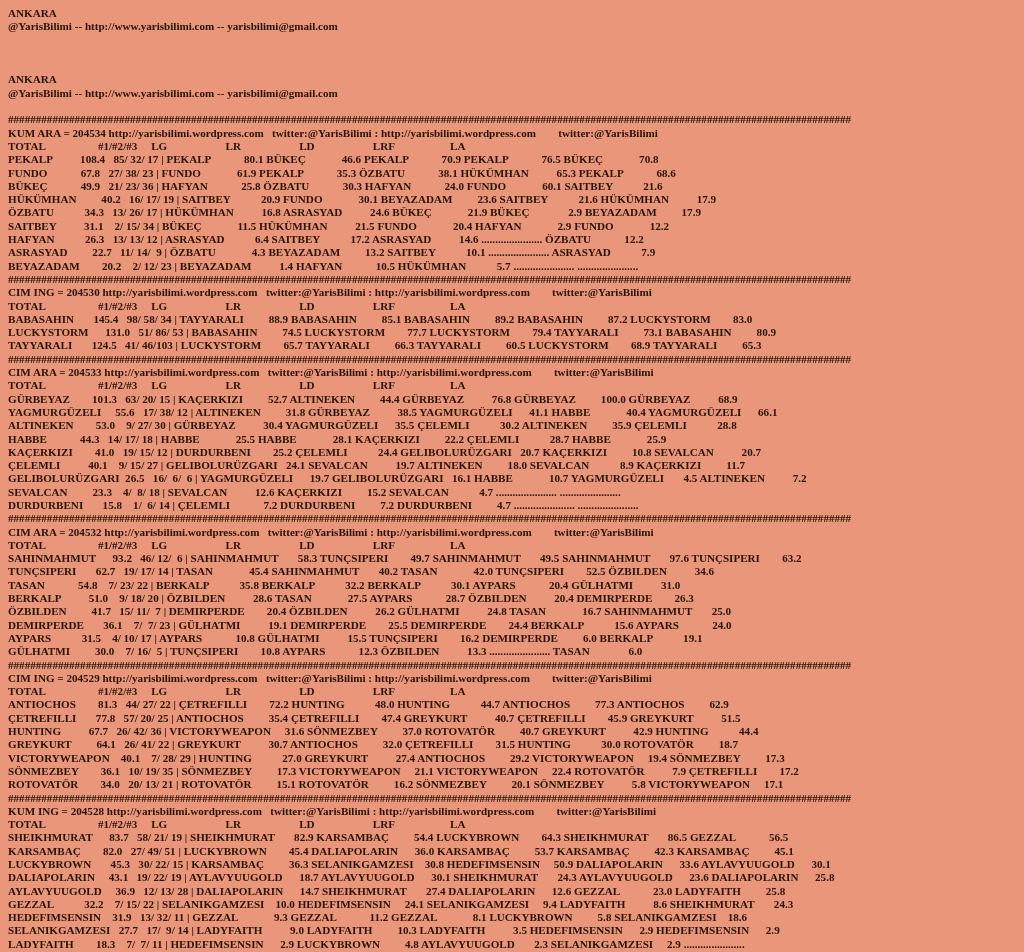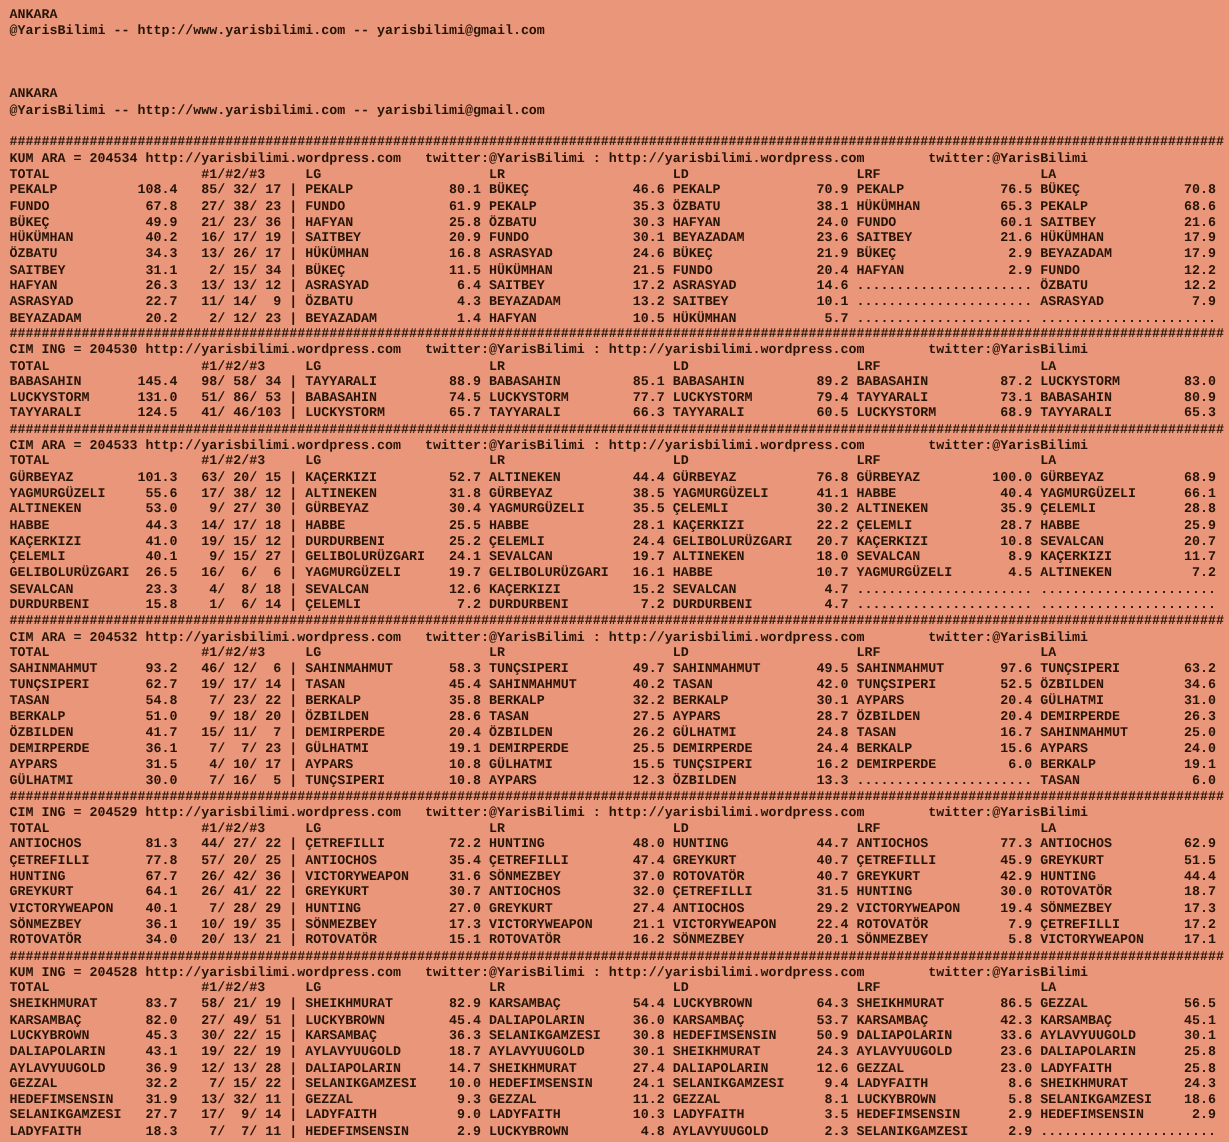--- a/index.html
+++ b/index.html
@@ -5,21 +5,21 @@
   html, body { margin: 0; padding: 0; }
   body {
     width: 1024px; height: 952px;
     box-sizing: border-box;
     padding: 7px 0 0 8px;
     overflow: hidden;
     background: #E9967A;
   }
   pre.block {
     margin: 0;
-    font-family: Liberation Mono, monospace;
+    font-family: Liberation Serif, serif;
     font-size: 11.1px;
     line-height: 13.3px;
     font-weight: 700;
     color: #271407;
     white-space: pre;
   }
   pre.hdr1 { margin-bottom: 39.9px; } 
   pre.hdr2 { margin-bottom: 13.3px; } 
 </style>
 </head>

